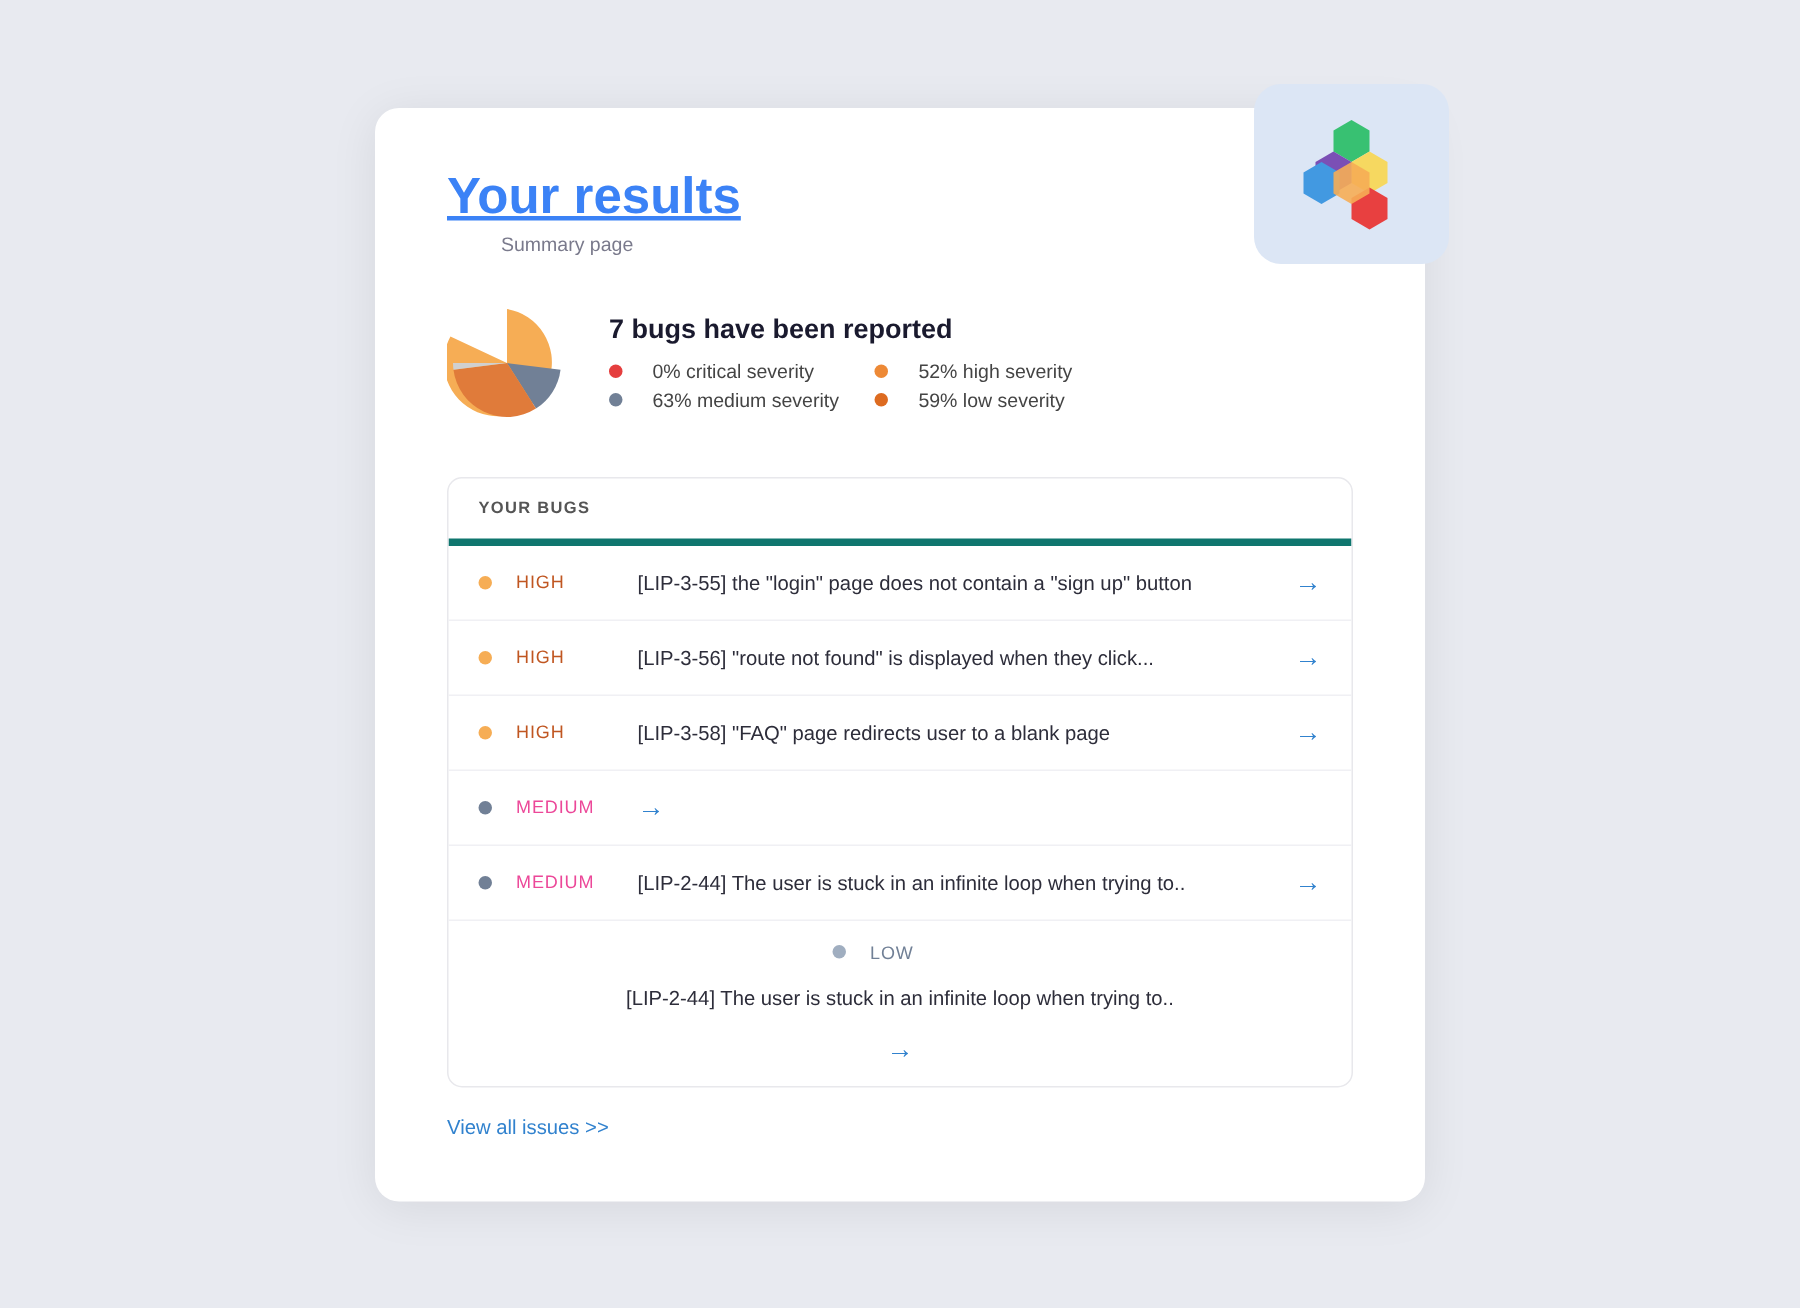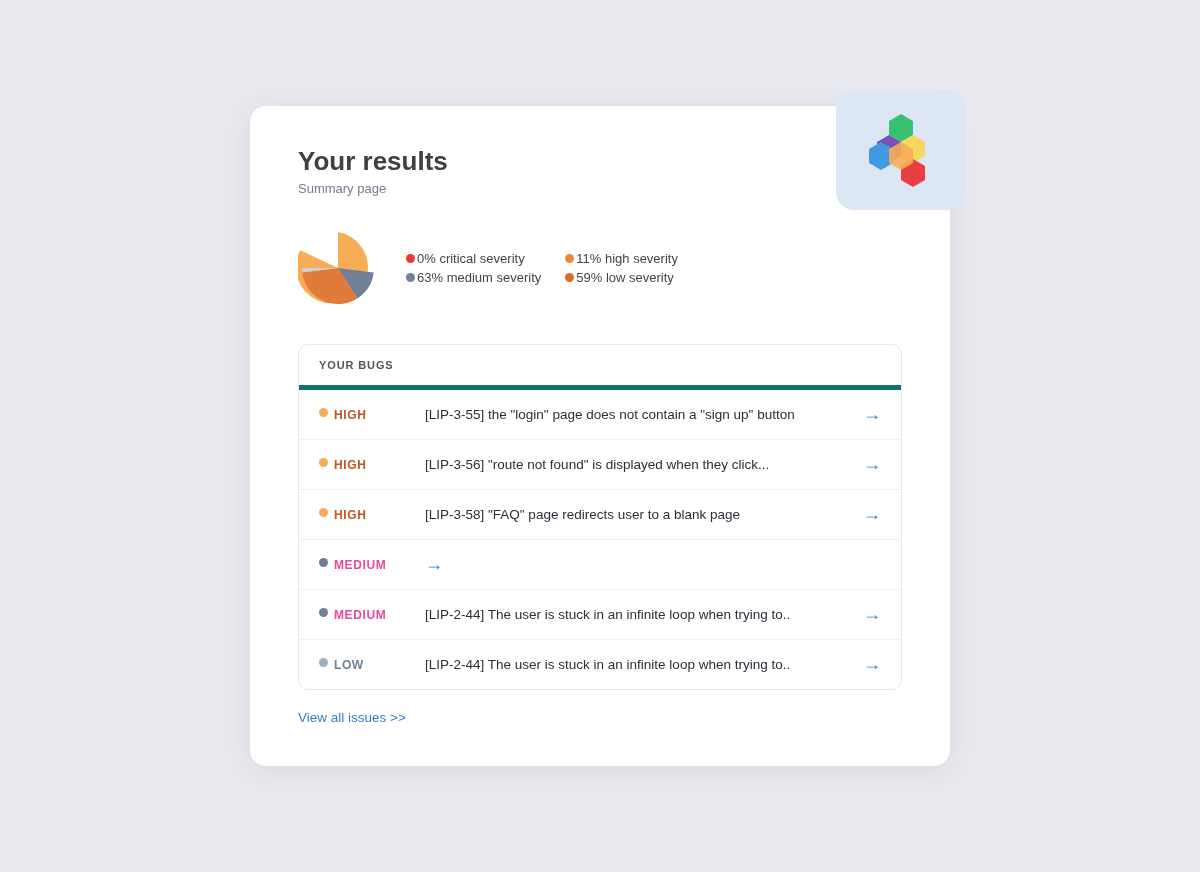--- a/index.html
+++ b/index.html
@@ -43,31 +43,33 @@
       align-items: center;
       justify-content: center;
     }
 
     .logo-svg {
       width: 80px;
       height: 80px;
     }
 
     .page-title {
-      font-size: 26px;
+      font-size: 34px;
       font-weight: 800;
-      color: #404040;
+      color: #3b82f6;
       margin-bottom: 4px;
+      text-decoration: underline;
     }
 
     .page-subtitle {
       font-size: 13px;
       color: #7a7a8c;
       font-weight: 400;
       margin-bottom: 32px;
+      margin-left: 36px;
     }
 
     .summary-section {
       display: flex;
       align-items: center;
       gap: 28px;
       margin-bottom: 36px;
     }
 
     .pie-chart {
@@ -85,21 +87,21 @@
 
     .severity-grid {
       display: grid;
       grid-template-columns: 1fr 1fr;
       gap: 4px 24px;
     }
 
     .severity-item {
       display: flex;
       align-items: center;
-      gap: 2px;
+      gap: 20px;
       font-size: 13px;
       color: #444;
     }
 
     .dot {
       width: 9px;
       height: 9px;
       border-radius: 50%;
       flex-shrink: 0;
     }
@@ -128,28 +130,30 @@
     .bug-row {
       display: flex;
       align-items: center;
       padding: 14px 20px;
       border-bottom: 1px solid #f0f0f4;
       gap: 16px;
     }
 
     .bug-row:last-child {
       border-bottom: none;
+      flex-direction: column;
     }
 
     .severity-badge {
       display: flex;
-      gap: 6px;
+      align-items: center;
+      gap: 16px;
       min-width: 90px;
       font-size: 12px;
-      font-weight: 700;
+      font-weight: 400;
       letter-spacing: 0.05em;
     }
 
     .badge-dot {
       width: 9px;
       height: 9px;
       border-radius: 50%;
     }
 
     .badge-high { color: #c05621; }
@@ -218,28 +222,29 @@
 
           <path d="M40,40 L75.7,44.5 A36,36 0 0,1 59.3,70.4 Z" fill="#718096"></path>
 
           <path d="M40,40 L59.3,70.4 A36,36 0 0,1 4.3,44.5 Z" fill="#e07b3a"></path>
 
           <path d="M40,40 L4.3,44.5 A36,36 0 0,1 4,40 Z" fill="#d0d0d0"></path>
         </svg>
       </div>
 
       <div class="summary-text">
+        <h2>7 bugs have been reported</h2>
         <div class="severity-grid">
           <div class="severity-item">
             <span class="dot dot-red"></span>
             <span>0% critical severity</span>
           </div>
           <div class="severity-item">
             <span class="dot dot-orange"></span>
-            <span>11% high severity</span>
+            <span>52% high severity</span>
           </div>
           <div class="severity-item">
             <span class="dot dot-gray"></span>
             <span>63% medium severity</span>
           </div>
           <div class="severity-item">
             <span class="dot dot-orange-light"></span>
             <span>59% low severity</span>
           </div>
         </div>

